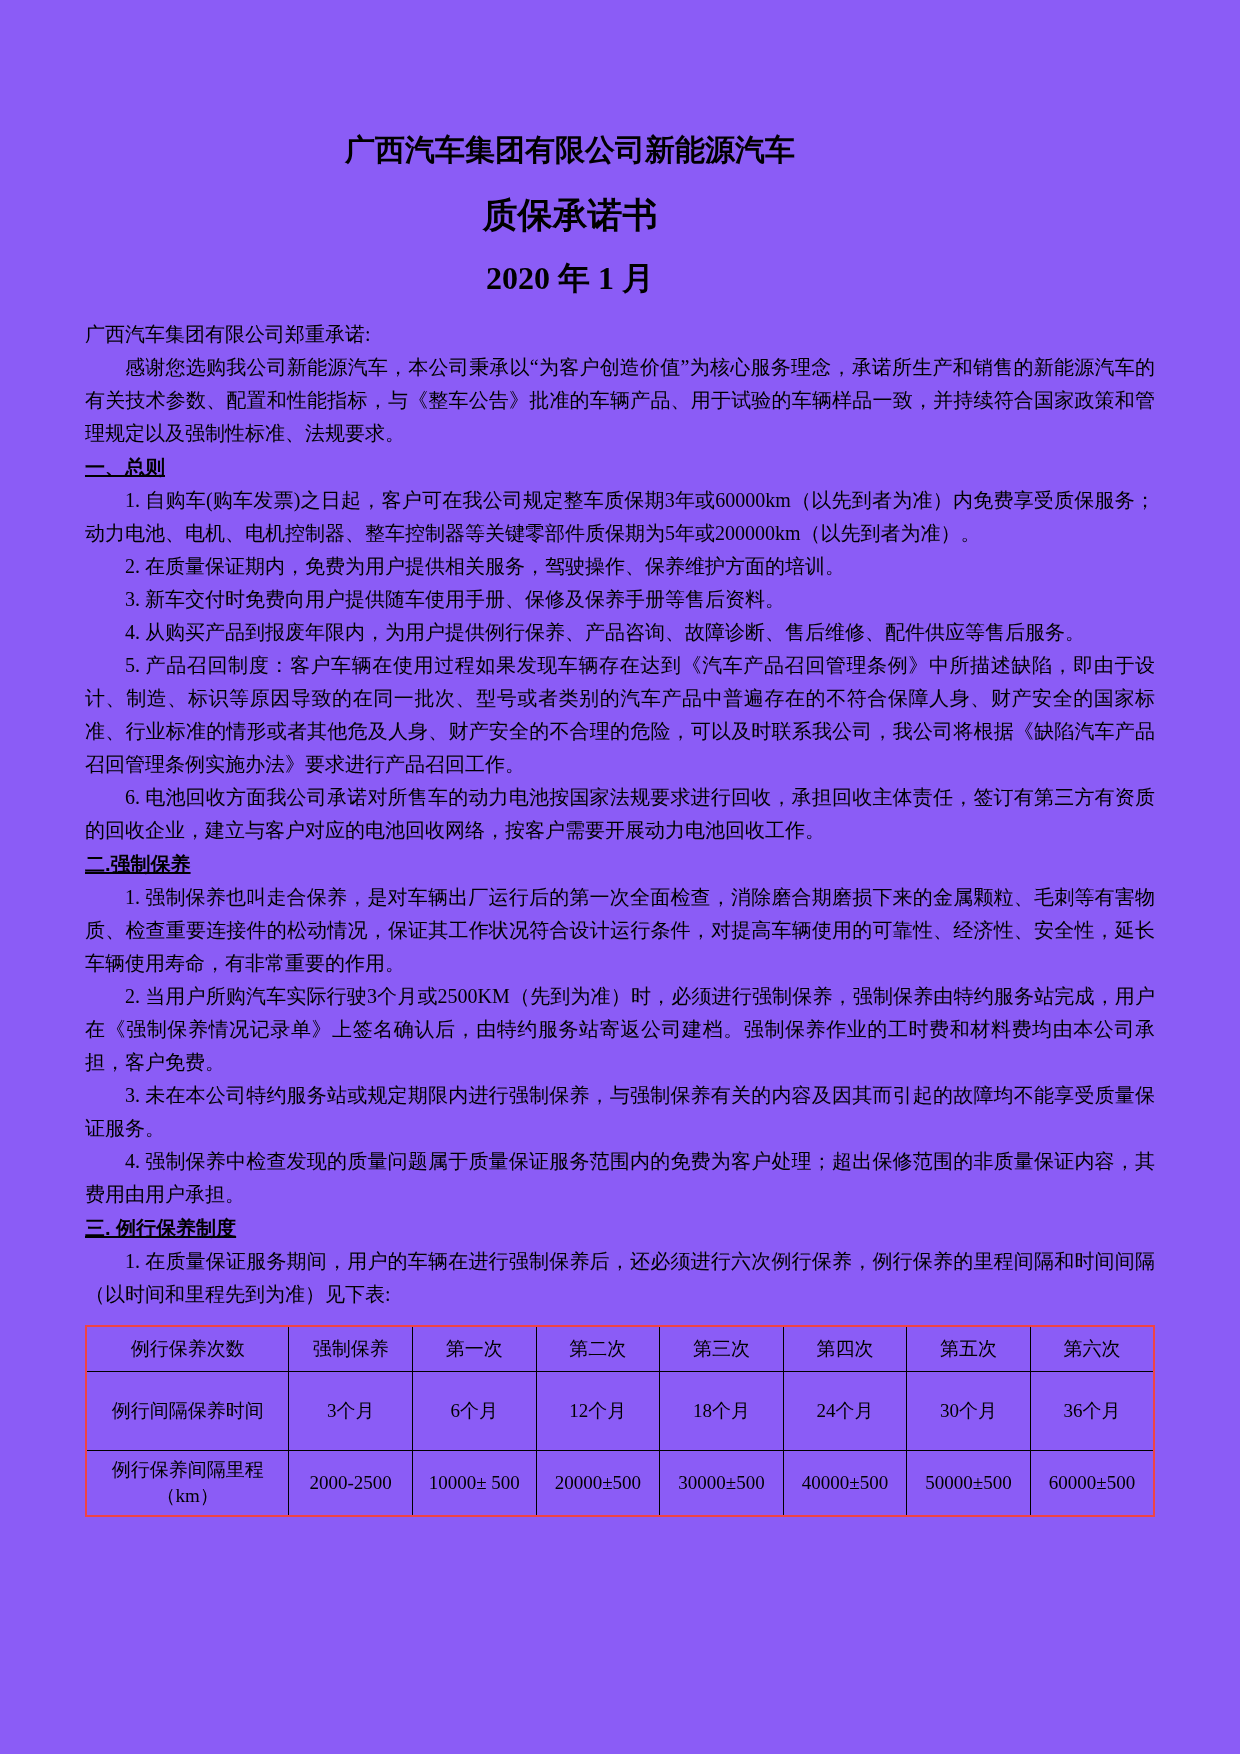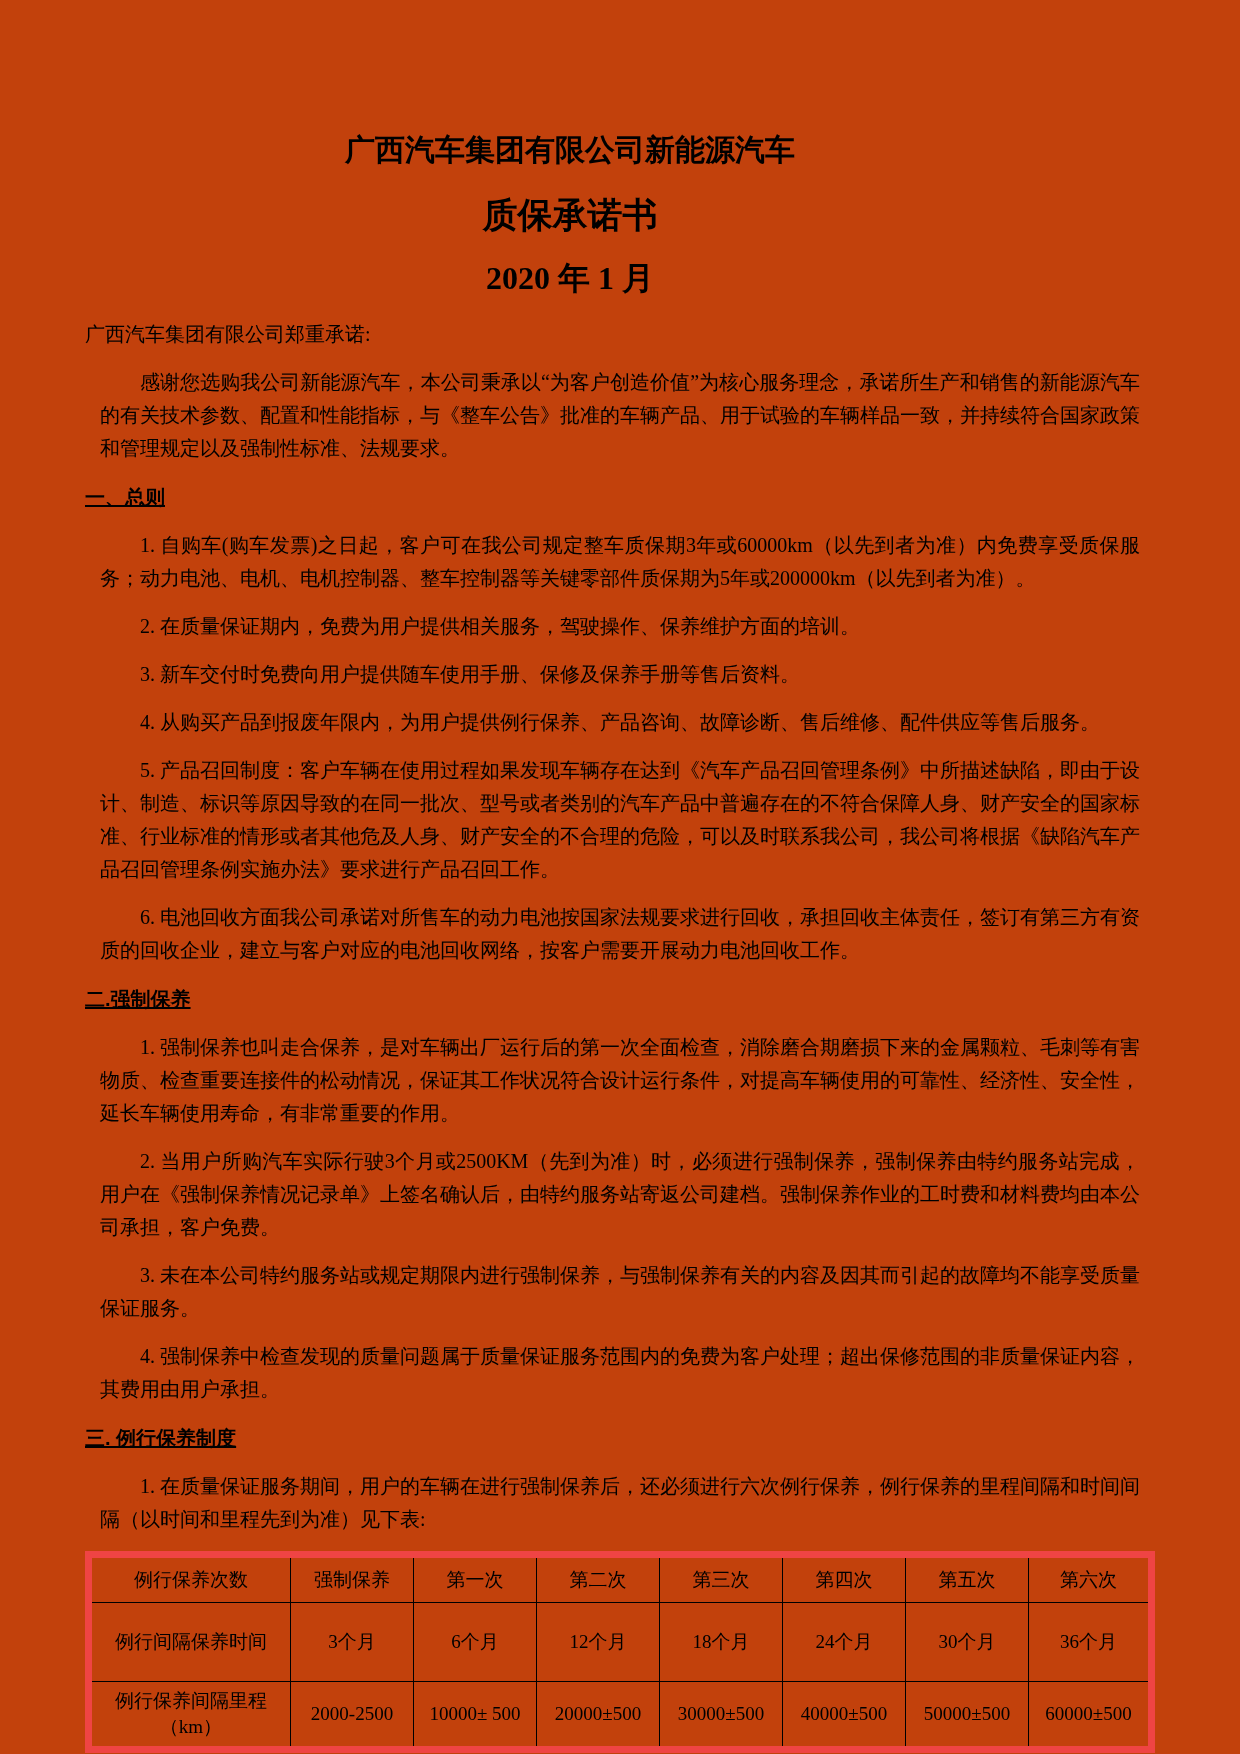--- a/index.html
+++ b/index.html
@@ -5,21 +5,21 @@
   html, body {
     margin: 0;
     padding: 0;
     background: #ffffff;
   }
   .page {
     position: relative;
     width: 1240px;
     height: 1754px;
     margin: 0 auto;
-    background: #c2410c;
+    background: #8b5cf6;
     color: #000000;
     box-sizing: border-box;
     padding: 130px 85px 0 85px;
     font-family: "Liberation Serif", "DejaVu Serif", serif;
   }
   .title-block {
     margin-right: 100px;
     text-align: center;
     margin-bottom: 22px;
   }
@@ -42,42 +42,42 @@
     font-weight: bold;
     line-height: 36px;
     margin: 0;
   }
   .body-text {
     font-size: 20px;
     line-height: 33px;
     text-align: justify;
   }
   p.para {
-    margin: 15px;
+    margin: 0;
     text-indent: 2em;
   }
   p.salutation {
     margin: 0;
     text-indent: 0;
   }
   h3.section-heading {
     font-size: 20px;
     font-weight: bold;
     line-height: 34px;
     margin: 0;
     font-family: "Liberation Sans", "DejaVu Sans", sans-serif;
     text-align: left;
     text-decoration: underline;
   }
   table.maintenance-table {
     width: 100%;
     border-collapse: collapse;
     margin-top: 14px;
     table-layout: fixed;
-    border: 7px solid #ef4444;
+    border: 2px solid #ef4444;
   }
   table.maintenance-table td {
     border: 1px solid #000000;
     text-align: center;
     vertical-align: middle;
     font-size: 19px;
     line-height: 26px;
     padding: 2px 4px;
     overflow: hidden;
   }

